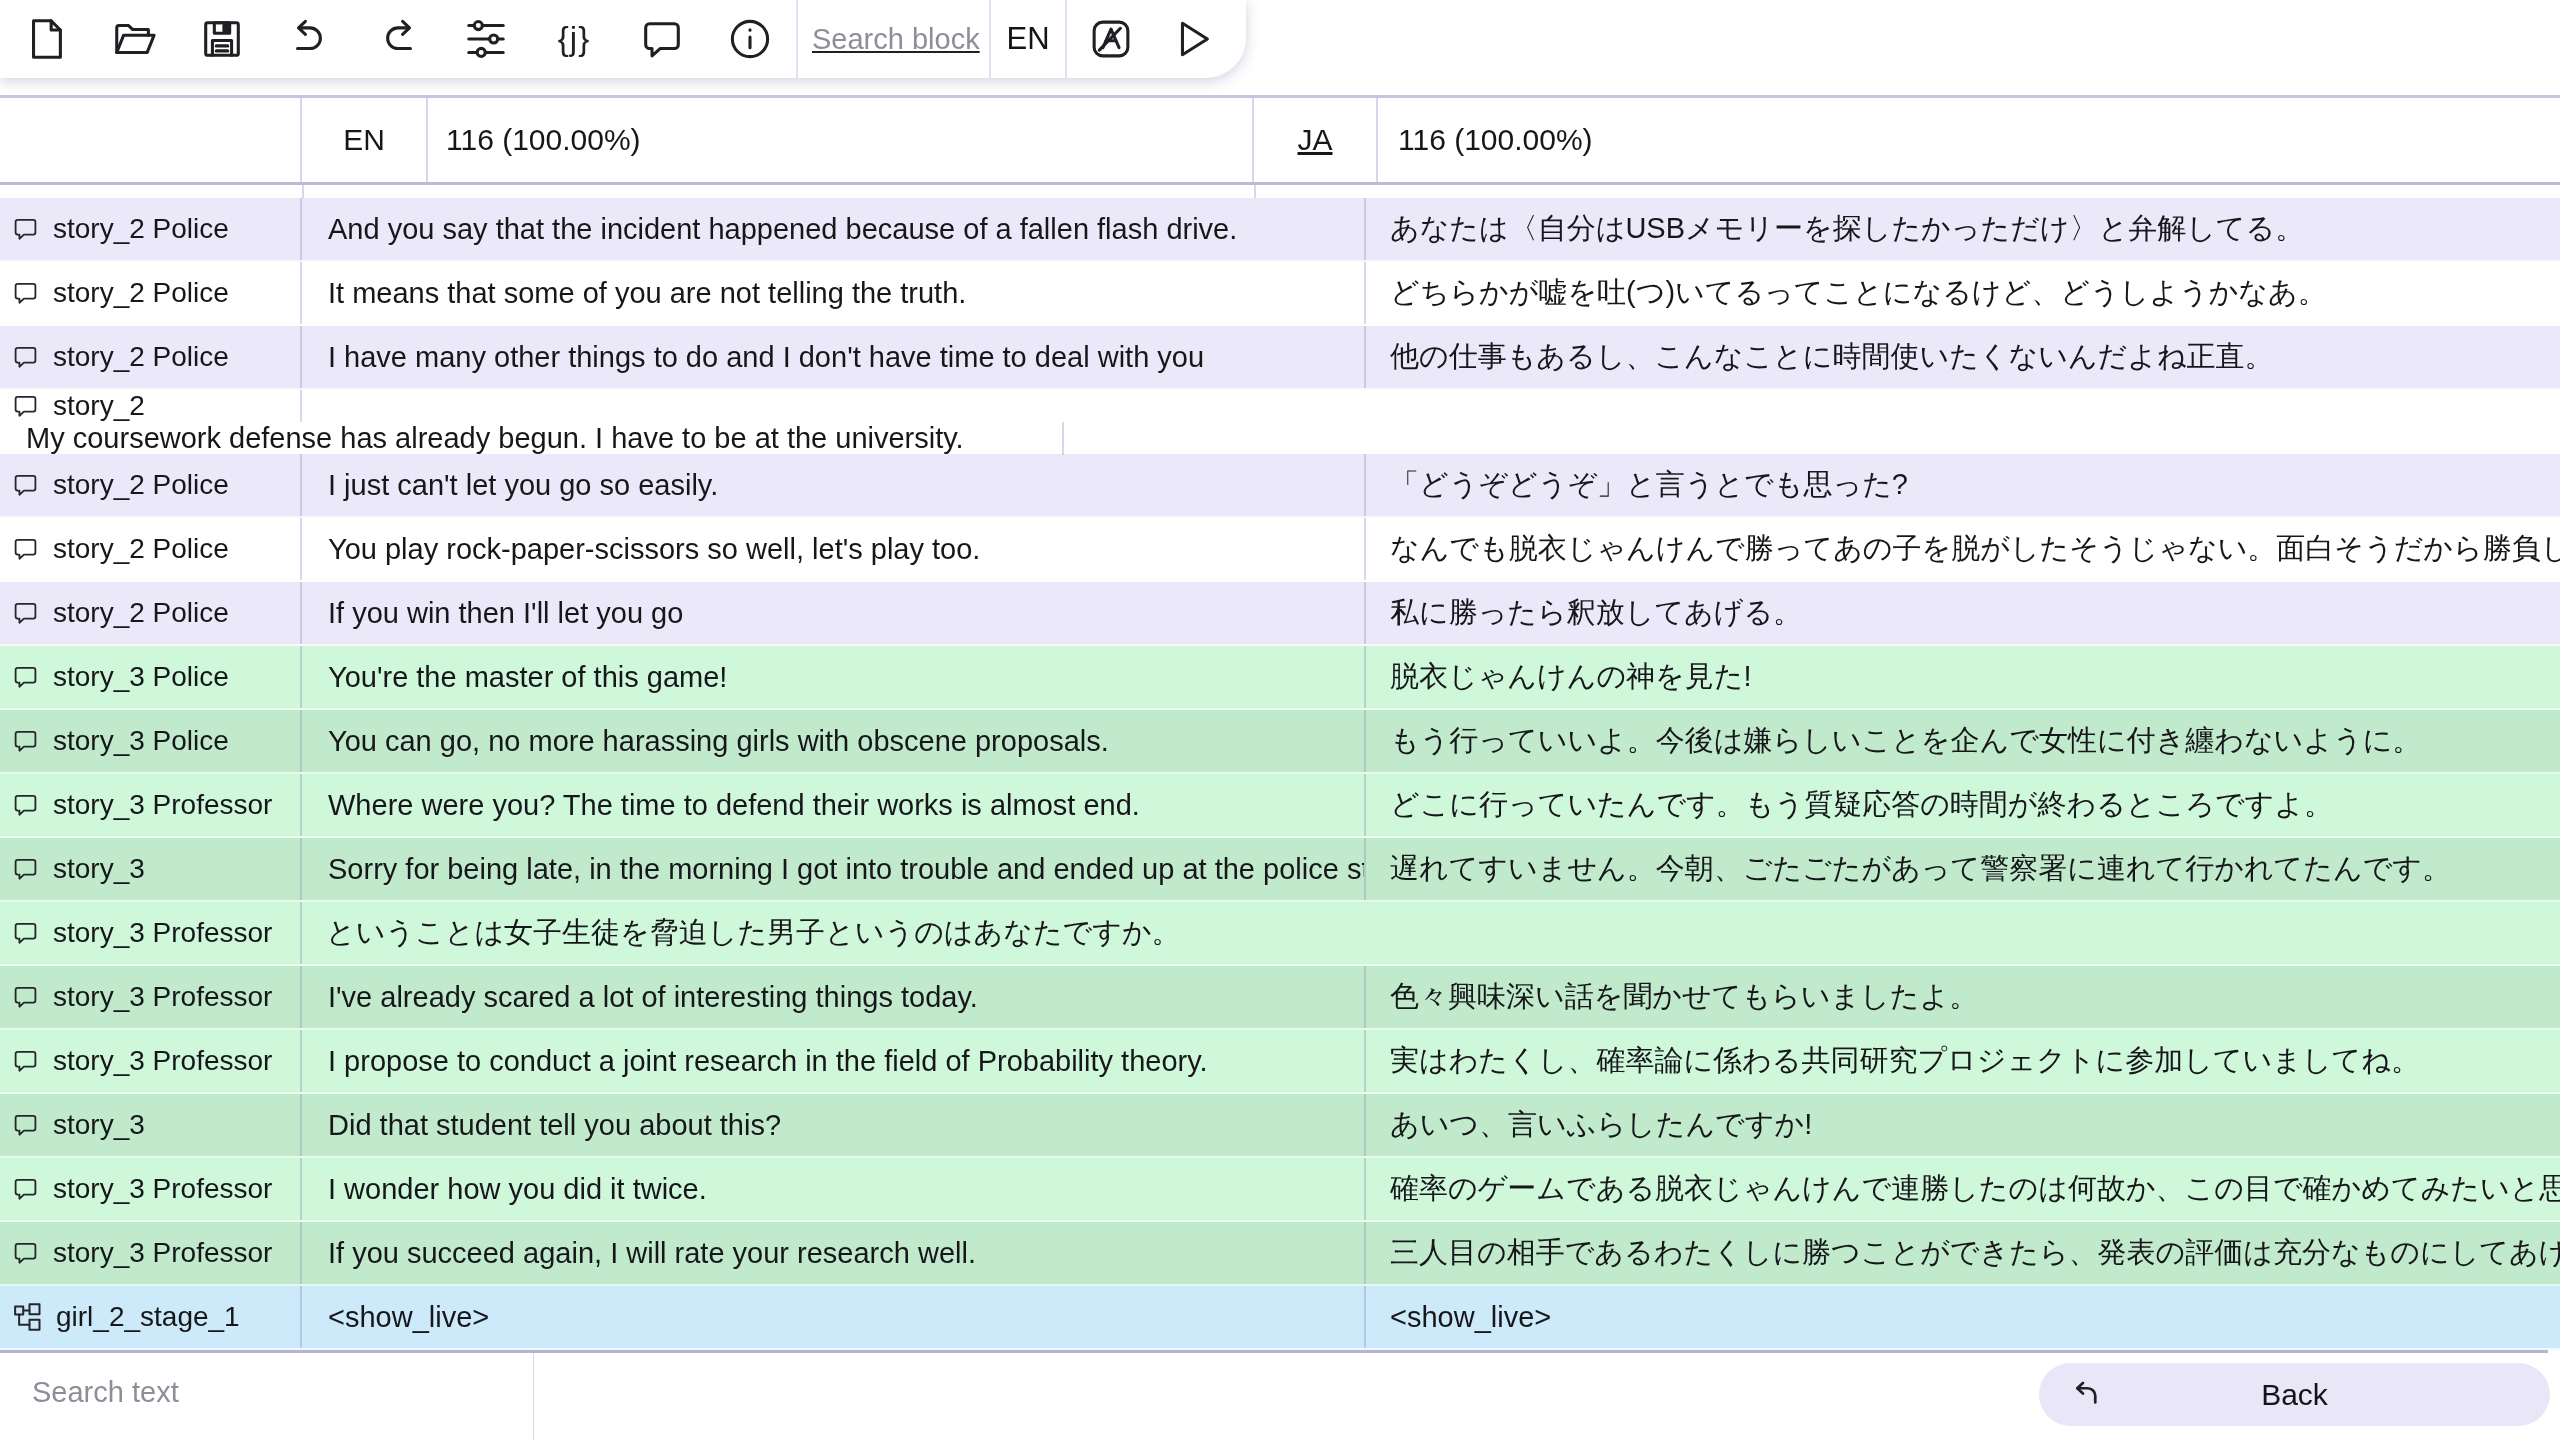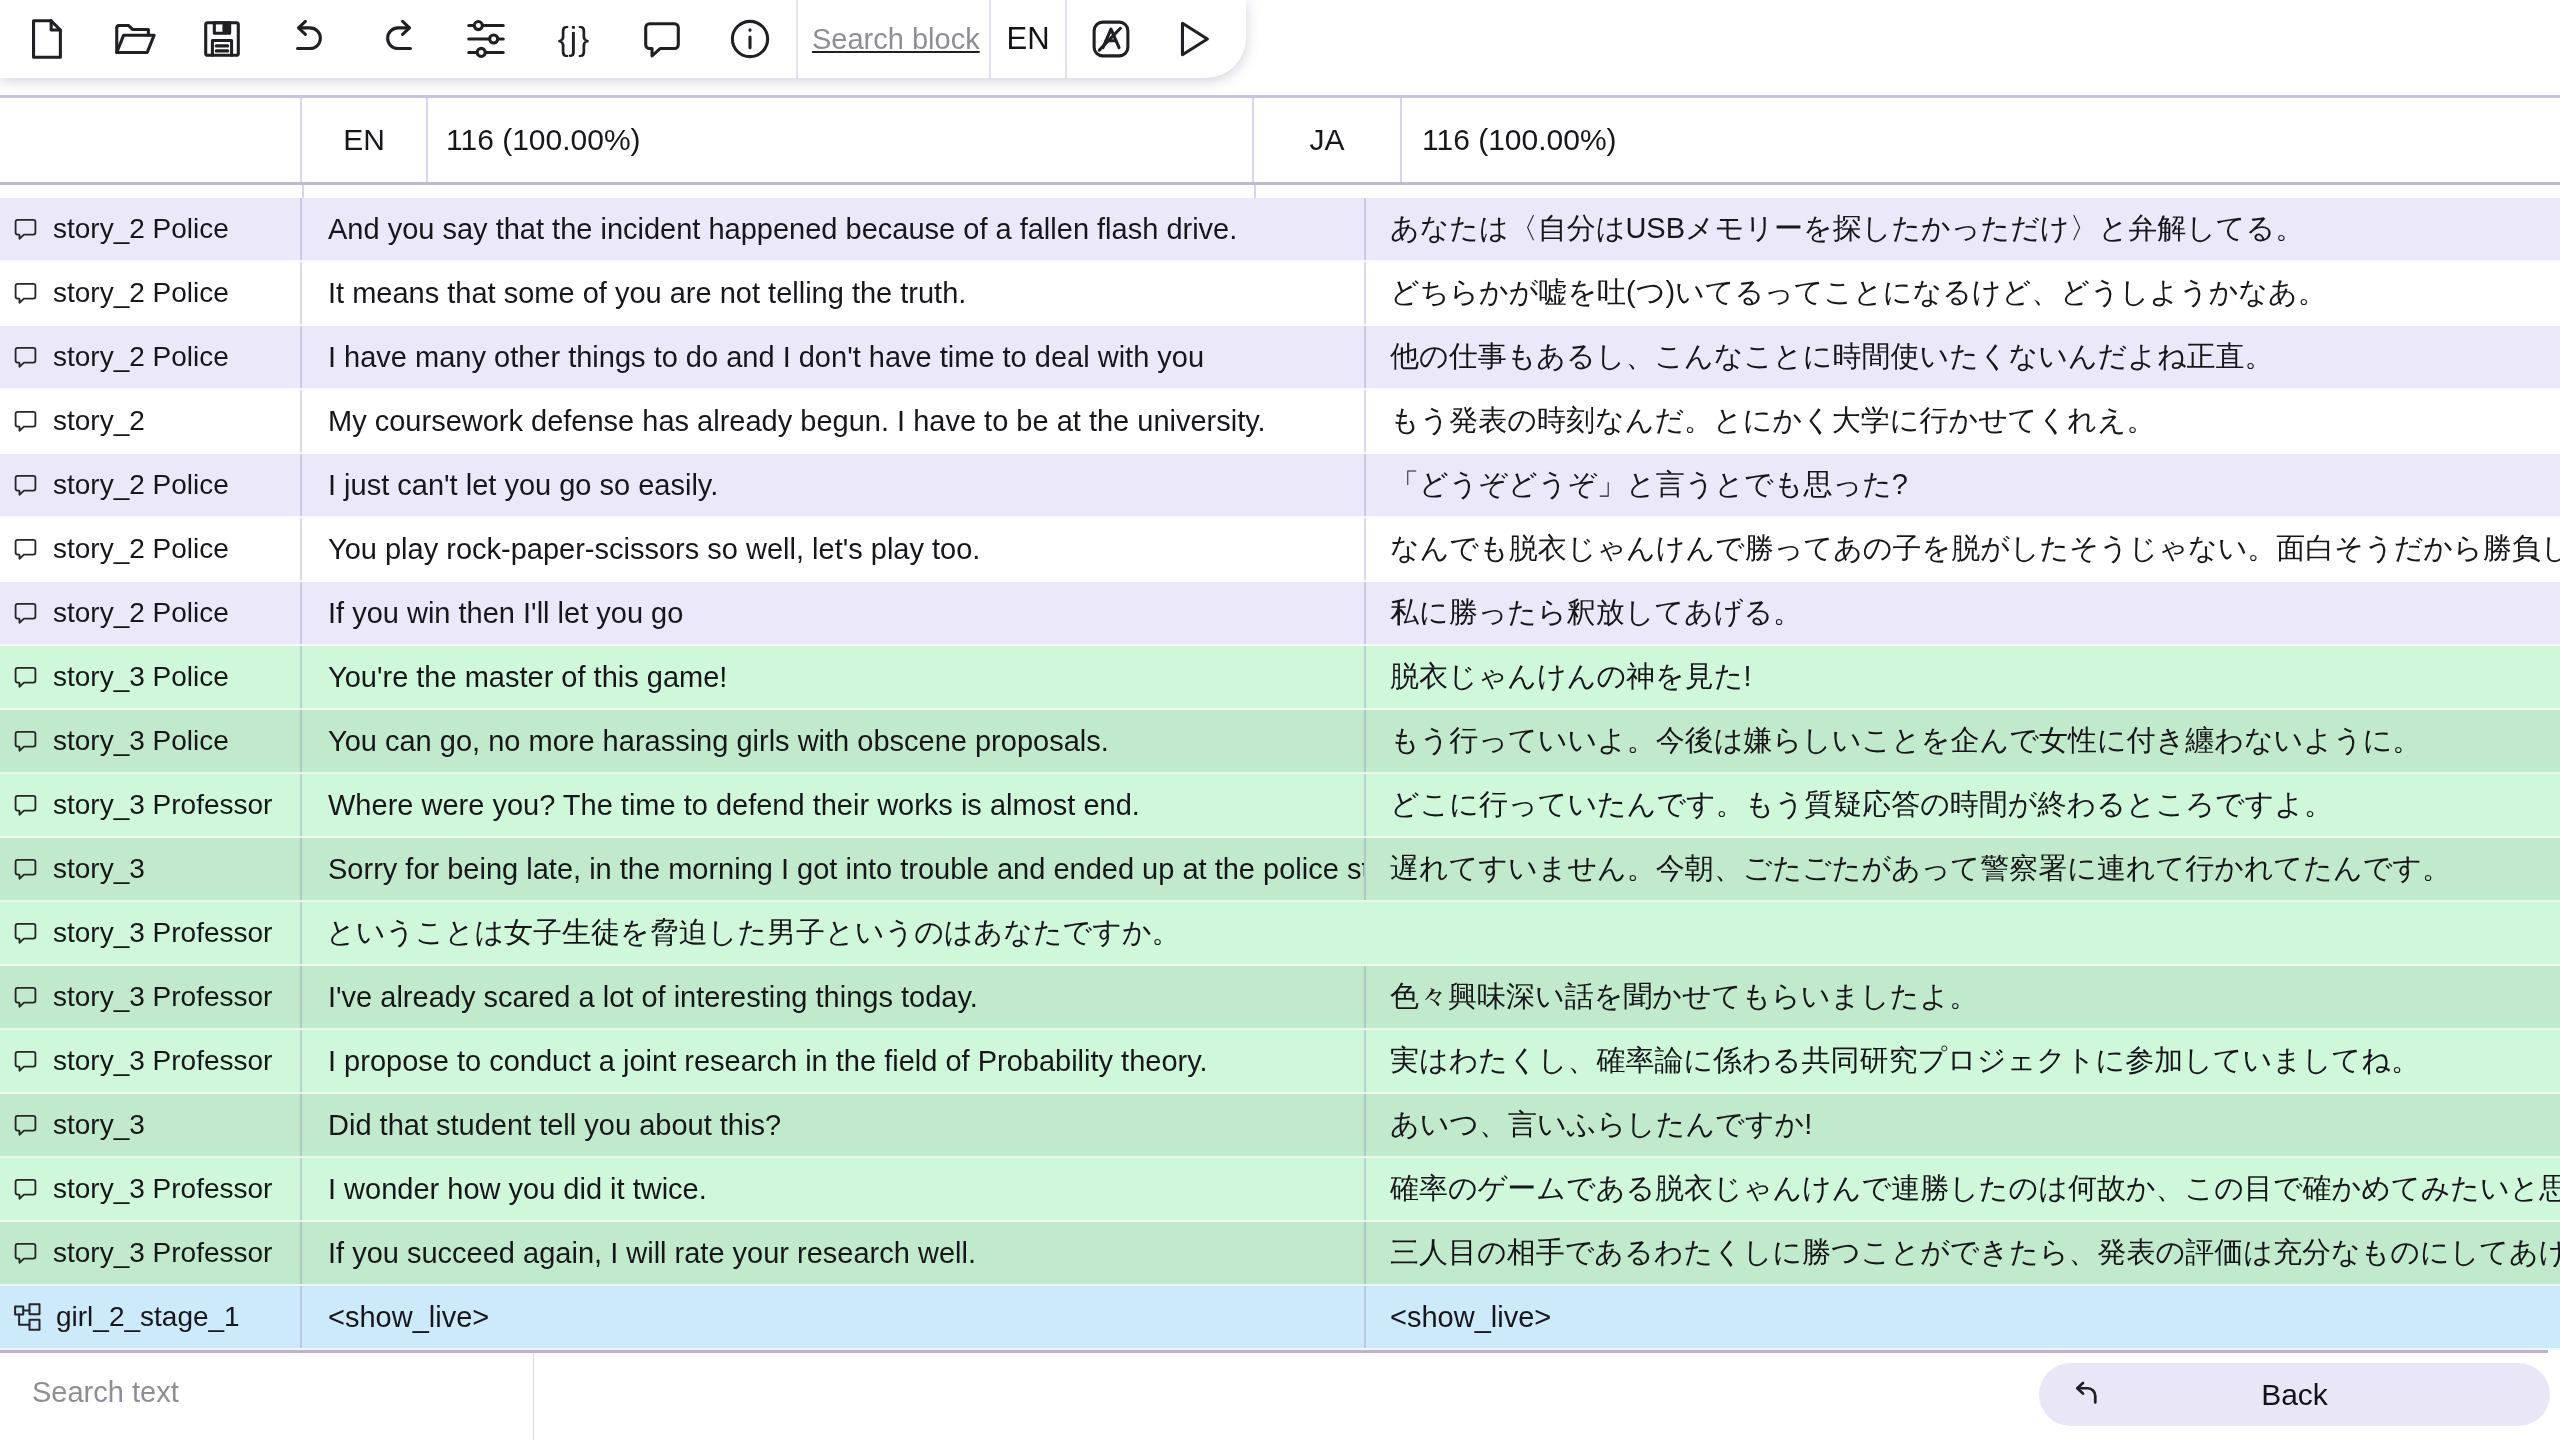--- a/index.html
+++ b/index.html
@@ -25,21 +25,21 @@
   .tb-ico3{margin-left:34px;}
 
   
   .thead{position:absolute;top:95px;left:0;width:2560px;height:90px;background:#ffffff;
     border-top:3px solid #C8C3DF;border-bottom:3px solid #BEB8D7;box-sizing:border-box;
     display:flex;align-items:stretch;font-size:30px;color:#17171b;}
   .hc{display:flex;align-items:center;border-right:2px solid #DAD5EC;box-sizing:border-box;}
   .hc-label{width:302px;}
   .hc-lang{width:126px;justify-content:center;}
   .hc-count{width:826px;padding-left:18px;}
-  .hc-lang2{width:148px;justify-content:center;}
+  .hc-lang2{width:124px;justify-content:center;text-decoration:underline;}
   .hc-count2{flex:1;padding-left:20px;border-right:none;}
 
   
   .sliver{position:absolute;top:185px;left:0;width:2560px;height:13px;background:#ffffff;}
   .sliver .v1,.sliver .v2{position:absolute;top:0;bottom:0;width:2px;background:#DAD5EC;}
   .sliver .v1{left:302px;}
   .sliver .v2{left:1254px;}
 
   
   .rows{position:absolute;top:198px;left:0;width:2560px;}
@@ -195,21 +195,21 @@
       <span class="row-icon">
             <svg width="27" height="27" viewBox="0 0 24 24">
               <path d="M5 3.5 h14 a1.8 1.8 0 0 1 1.8 1.8 v9.4 a1.8 1.8 0 0 1 -1.8 1.8 H10.6 l-4 3.7 V16.5 H5 a1.8 1.8 0 0 1 -1.8 -1.8 V5.3 A1.8 1.8 0 0 1 5 3.5 Z"></path>
             </svg>
           </span>
       <span class="label-text">story_2 Police</span>
     </div>
     <div class="cell c-en">I have many other things to do and I don't have time to deal with you</div>
     <div class="cell c-ja">他の仕事もあるし、こんなことに時間使いたくないんだよね正直。</div>
   </div>
-      <div class="row" style="background: rgb(255, 255, 255);">
+      <div class="row" style="background: rgb(255, 255, 255); flex-direction: column;">
     <div class="cell c-label">
       <span class="row-icon">
             <svg width="27" height="27" viewBox="0 0 24 24">
               <path d="M5 3.5 h14 a1.8 1.8 0 0 1 1.8 1.8 v9.4 a1.8 1.8 0 0 1 -1.8 1.8 H10.6 l-4 3.7 V16.5 H5 a1.8 1.8 0 0 1 -1.8 -1.8 V5.3 A1.8 1.8 0 0 1 5 3.5 Z"></path>
             </svg>
           </span>
       <span class="label-text">story_2</span>
     </div>
     <div class="cell c-en">My coursework defense has already begun. I have to be at the university.</div>
     <div class="cell c-ja">もう発表の時刻なんだ。とにかく大学に行かせてくれえ。</div>

